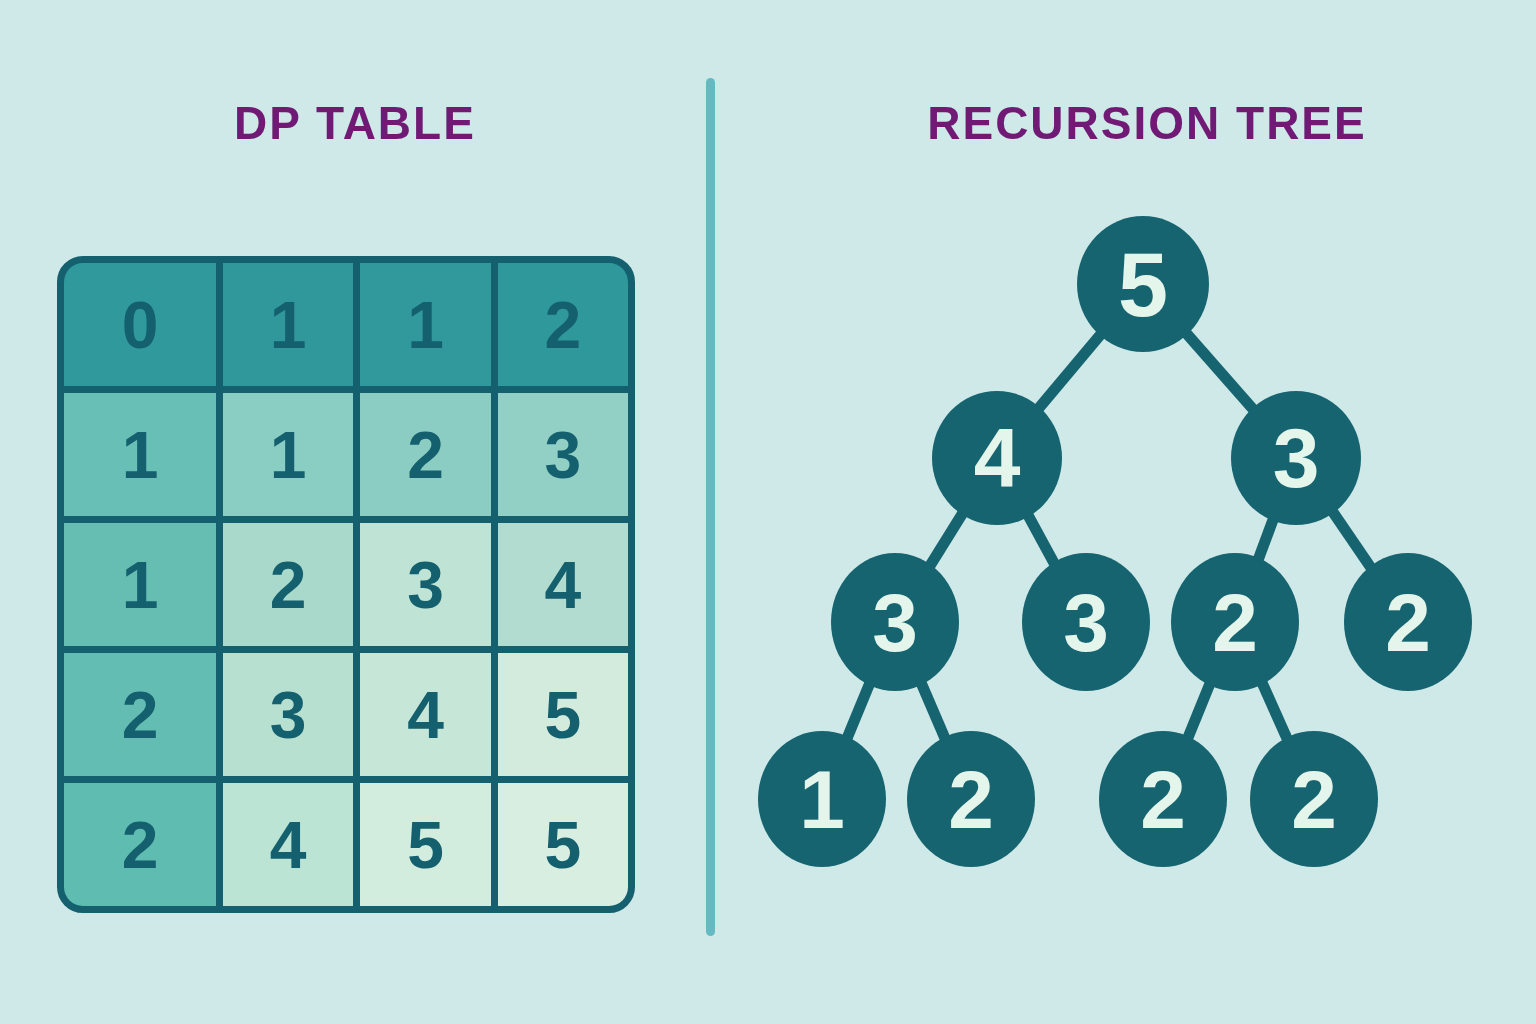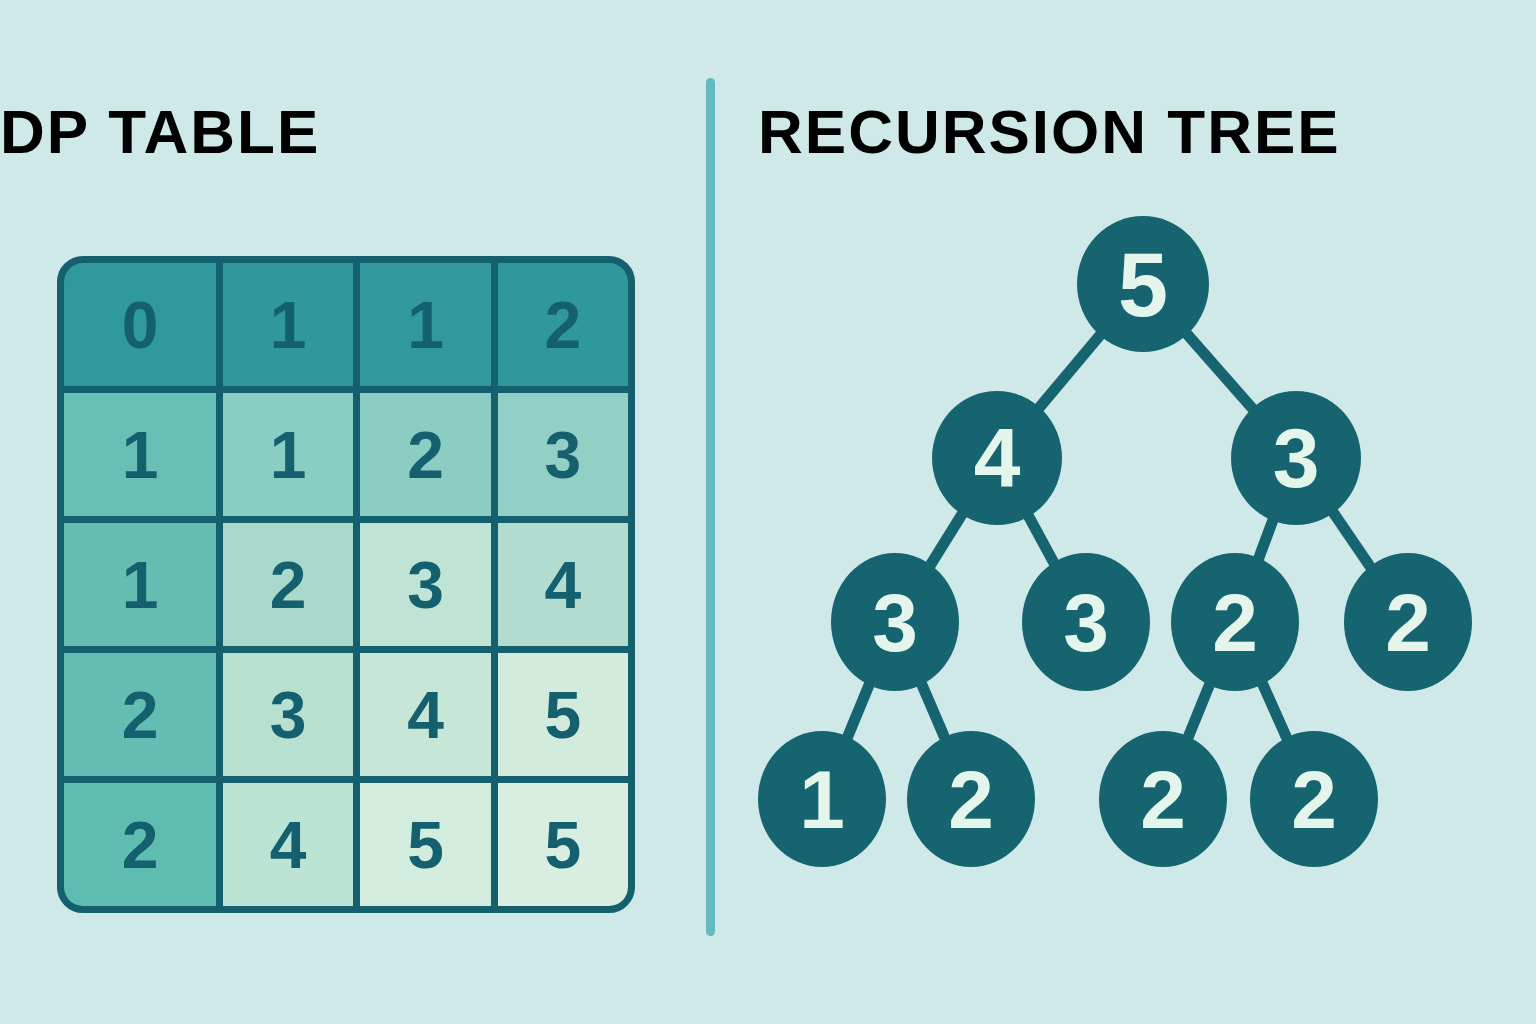--- a/index.html
+++ b/index.html
@@ -3,25 +3,25 @@
 <meta charset="utf-8">
 <style>
   html,body{margin:0;padding:0;}
   body{
     width:1536px;height:1024px;position:relative;overflow:hidden;
     background:#cfe9e9;
     font-family:"Liberation Sans", sans-serif;
   }
   .title{
     position:absolute;
-    color:#000000;
+    color:#701a75;
     font-weight:800;
-    font-size:62px;
+    font-size:46px;
     letter-spacing:2px;
-    text-align:left;
+    text-align:center;
     white-space:nowrap;
   }
   #dp-title{left:0;top:96px;width:710px;}
   #rt-title{left:758px;top:96px;width:778px;}
   #divider{
     position:absolute;left:706px;top:78px;width:9px;height:858px;
     background:#63bac0;border-radius:5px;
   }
   #dp-table{
     position:absolute;left:57px;top:256px;width:578px;height:657px;

